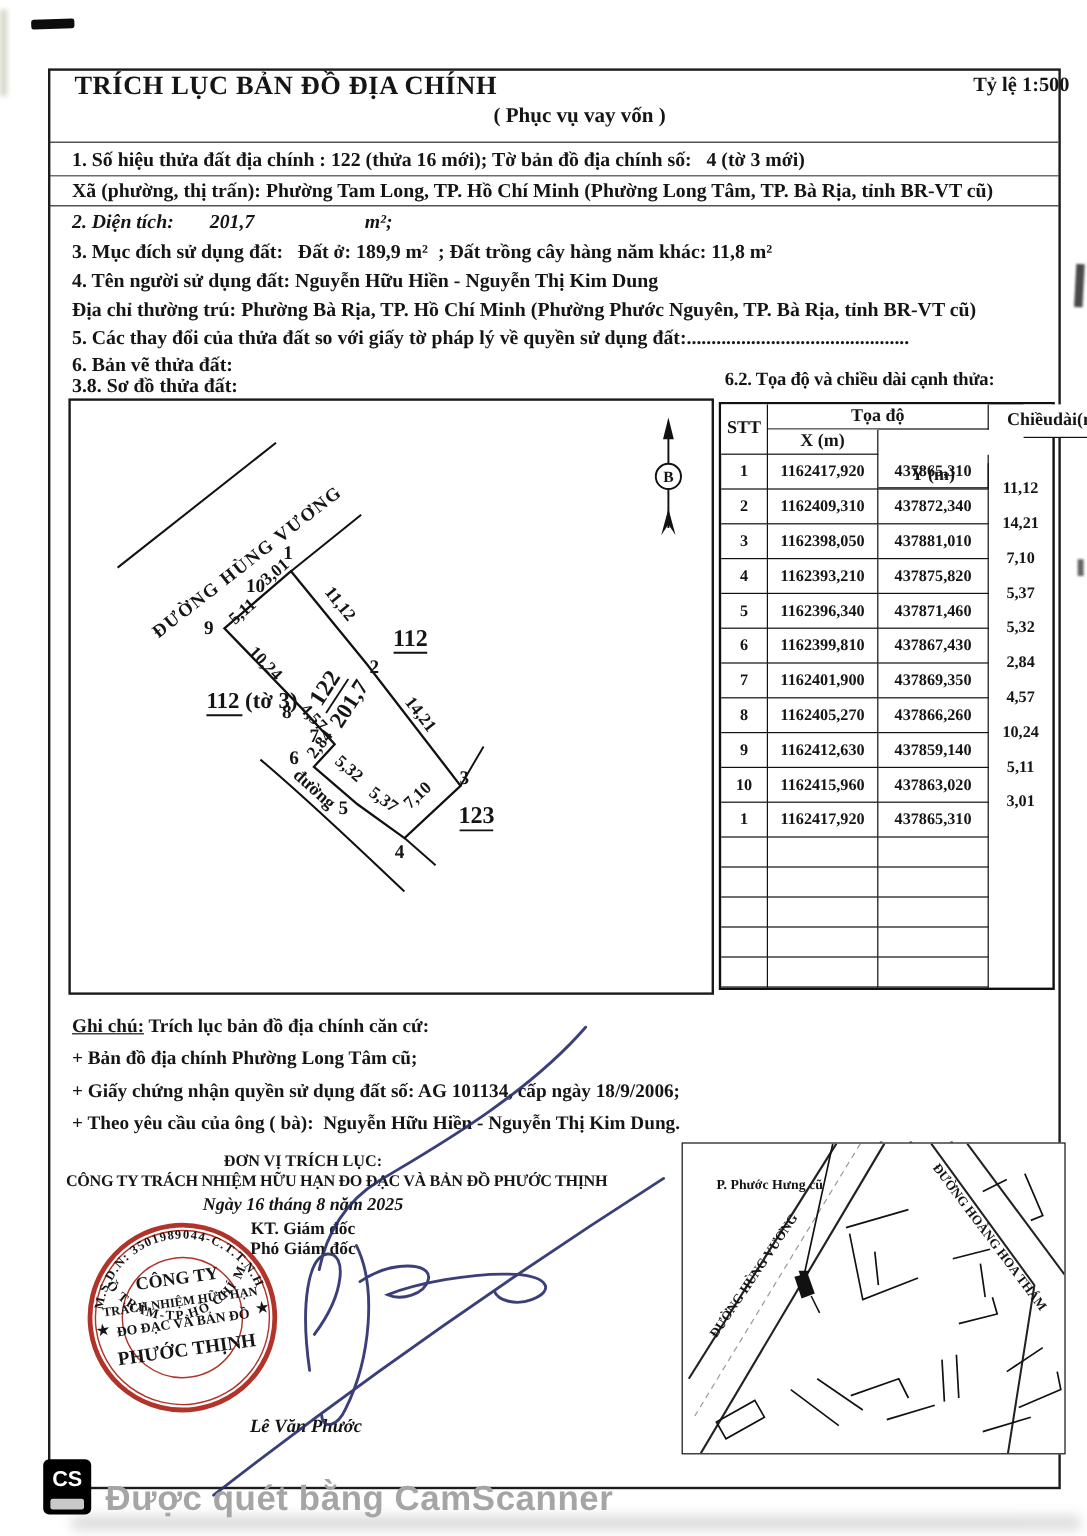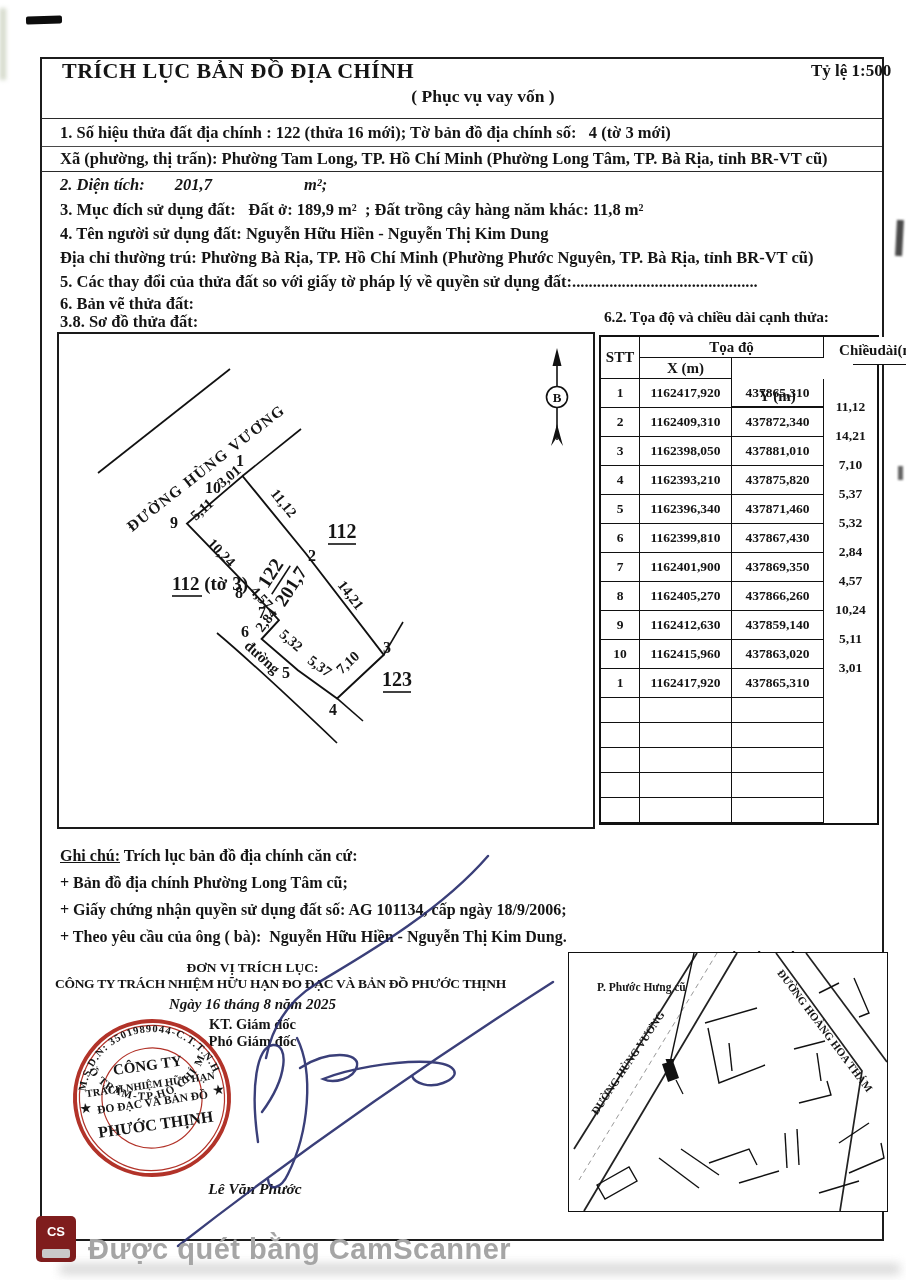--- a/index.html
+++ b/index.html
@@ -36,22 +36,22 @@
   .issuer .company{font-size:13.5px;font-weight:700;letter-spacing:-.3px;white-space:nowrap;}
   .issuer .date{font-size:15px;font-weight:700;font-style:italic;margin-top:4px;}
   .issuer .kt{font-size:14.5px;font-weight:600;margin-top:3px;}
   .issuer .pho{font-size:14.5px;font-weight:700;}
   .signer-name{position:absolute;left:180px;top:1180px;width:150px;text-align:center;
                font-size:15.5px;font-weight:700;font-style:italic;}
   .locmap-title{position:absolute;left:650px;top:928px;width:190px;text-align:center;
                 font-size:14px;font-weight:700;text-decoration:underline;white-space:nowrap;margin-top:24px;}
   .locmap{position:absolute;left:568px;top:952px;width:318px;height:258px;border:1.5px solid #111;
           background:#fff;}
-  .cs-box{position:absolute;left:36px;top:1216px;width:40px;height:46px;background:#7f1d1d;border-radius:5px;
-          color:#fff;font-family:"Liberation Sans",sans-serif;font-weight:700;font-size:13px;
+  .cs-box{position:absolute;left:36px;top:1216px;width:40px;height:46px;background:#000000;border-radius:5px;
+          color:#fff;font-family:"Liberation Sans",sans-serif;font-weight:700;font-size:18px;
           text-align:center;line-height:32px;}
   .cs-box .tab{position:absolute;left:6px;bottom:4px;width:28px;height:9px;background:#c9c9c9;border-radius:2px;}
   .wm-text{position:absolute;left:88px;top:1233px;font-family:"Liberation Sans",sans-serif;
            font-size:29px;font-weight:700;color:#a5a5a5;letter-spacing:.5px;}
   .blur-band{position:absolute;left:60px;top:1263px;width:840px;height:12px;background:#c9c9c9;
              filter:blur(5px);opacity:.65;}
   .edge-tint{position:absolute;left:0;top:8px;width:6px;height:72px;background:#c9cfbd;filter:blur(2px);opacity:.8;}
   .top-dash{position:absolute;left:26px;top:16px;width:36px;height:8px;background:#0d0d0d;border-radius:2px;
             transform:rotate(-2deg);}
   .smudge1{position:absolute;left:896px;top:220px;width:7px;height:36px;background:#4a4a4a;filter:blur(1px);

